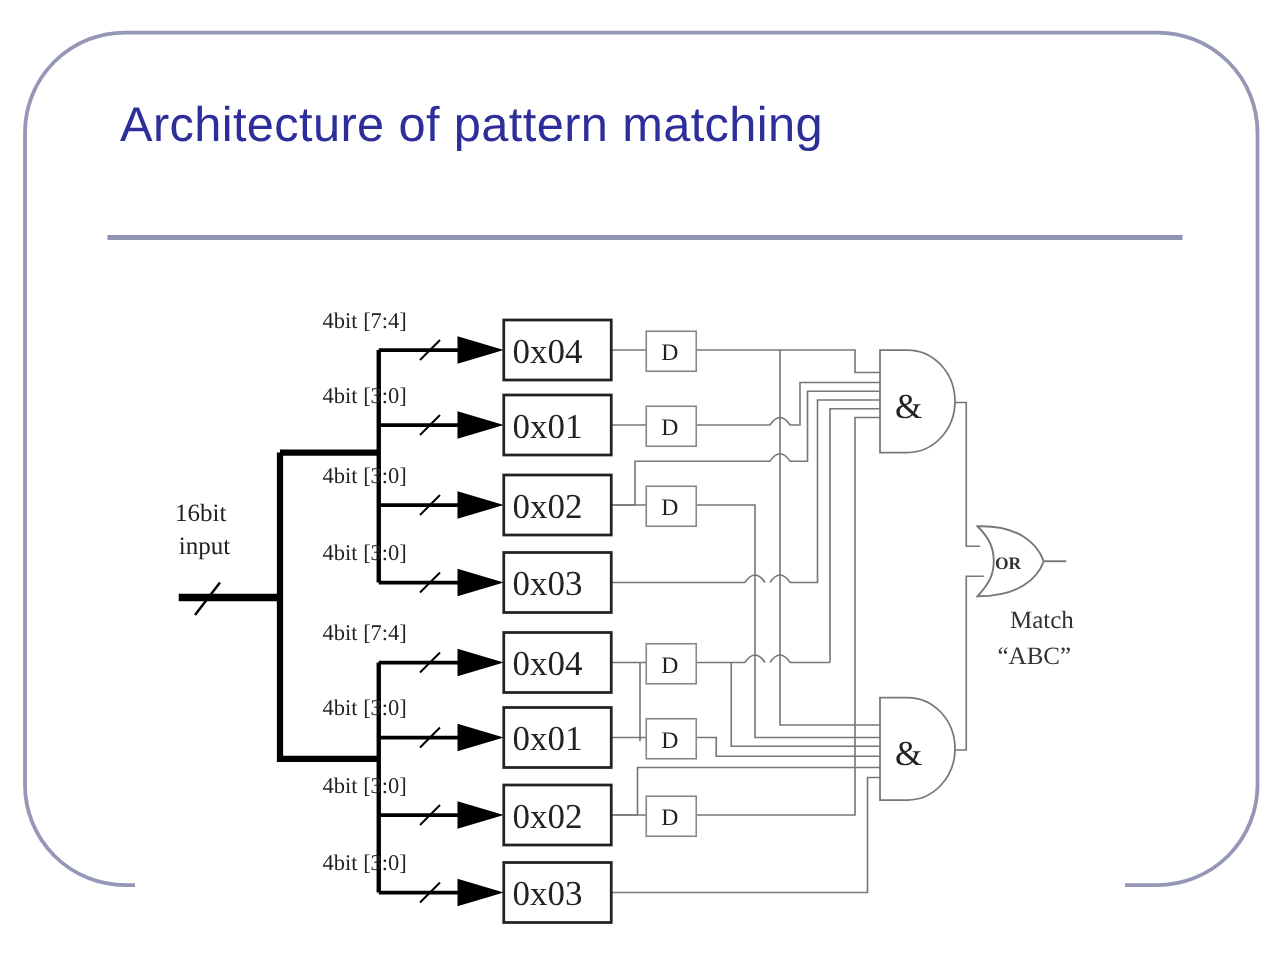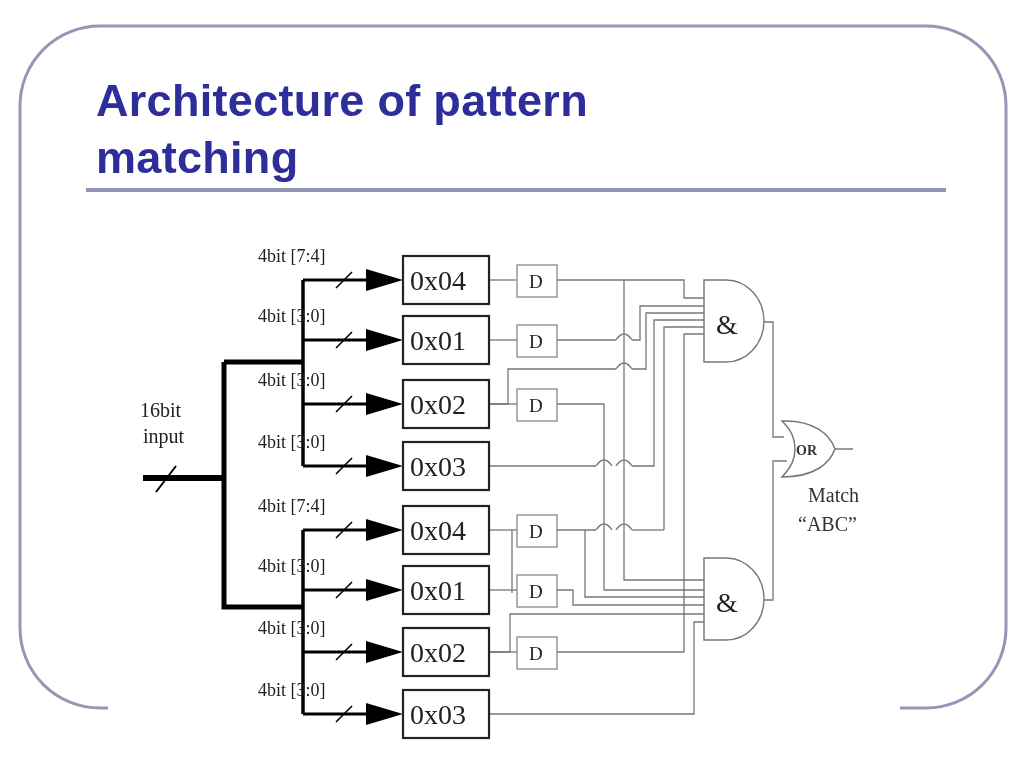--- a/index.html
+++ b/index.html
@@ -1,18 +1,18 @@
 <!DOCTYPE html>
 <html><head>
 <meta charset="utf-8">
 <style>
   html, body { margin:0; padding:0; background:#ffffff; }
   body { width:1024px; height:768px; position:relative; overflow:hidden; font-family:"Liberation Sans", sans-serif; }
   .frame { position:absolute; left:0; top:0; }
-  .title { position:absolute; left:96px; top:72px; margin:0; font-family:"Liberation Sans", sans-serif; font-weight:bold; font-size:45px; line-height:57px; color:#2e2e9a; letter-spacing:0.3px; width:700px; }
+  .title { position:absolute; left:96px; top:72px; margin:0; font-family:"Liberation Sans", sans-serif; font-weight:normal; font-size:39px; line-height:57px; color:#2e2e9a; letter-spacing:0.3px; width:700px; }
   .rule { position:absolute; left:86px; top:188px; width:860px; height:4px; background:#8f94b3; }
   svg text { font-family:"Liberation Serif", serif; }
 </style>
 </head>
 <body>
 
 <svg class="frame" width="1024" height="768" viewBox="0 0 1024 768">
   <path d="M108,708 L100,708 A80,80 0 0 1 20,628 L20,106 A80,80 0 0 1 100,26 L926,26 A80,80 0 0 1 1006,106 L1006,628 A80,80 0 0 1 926,708 L900,708" fill="none" stroke="#9497b6" stroke-width="3"></path>
 </svg>
 

